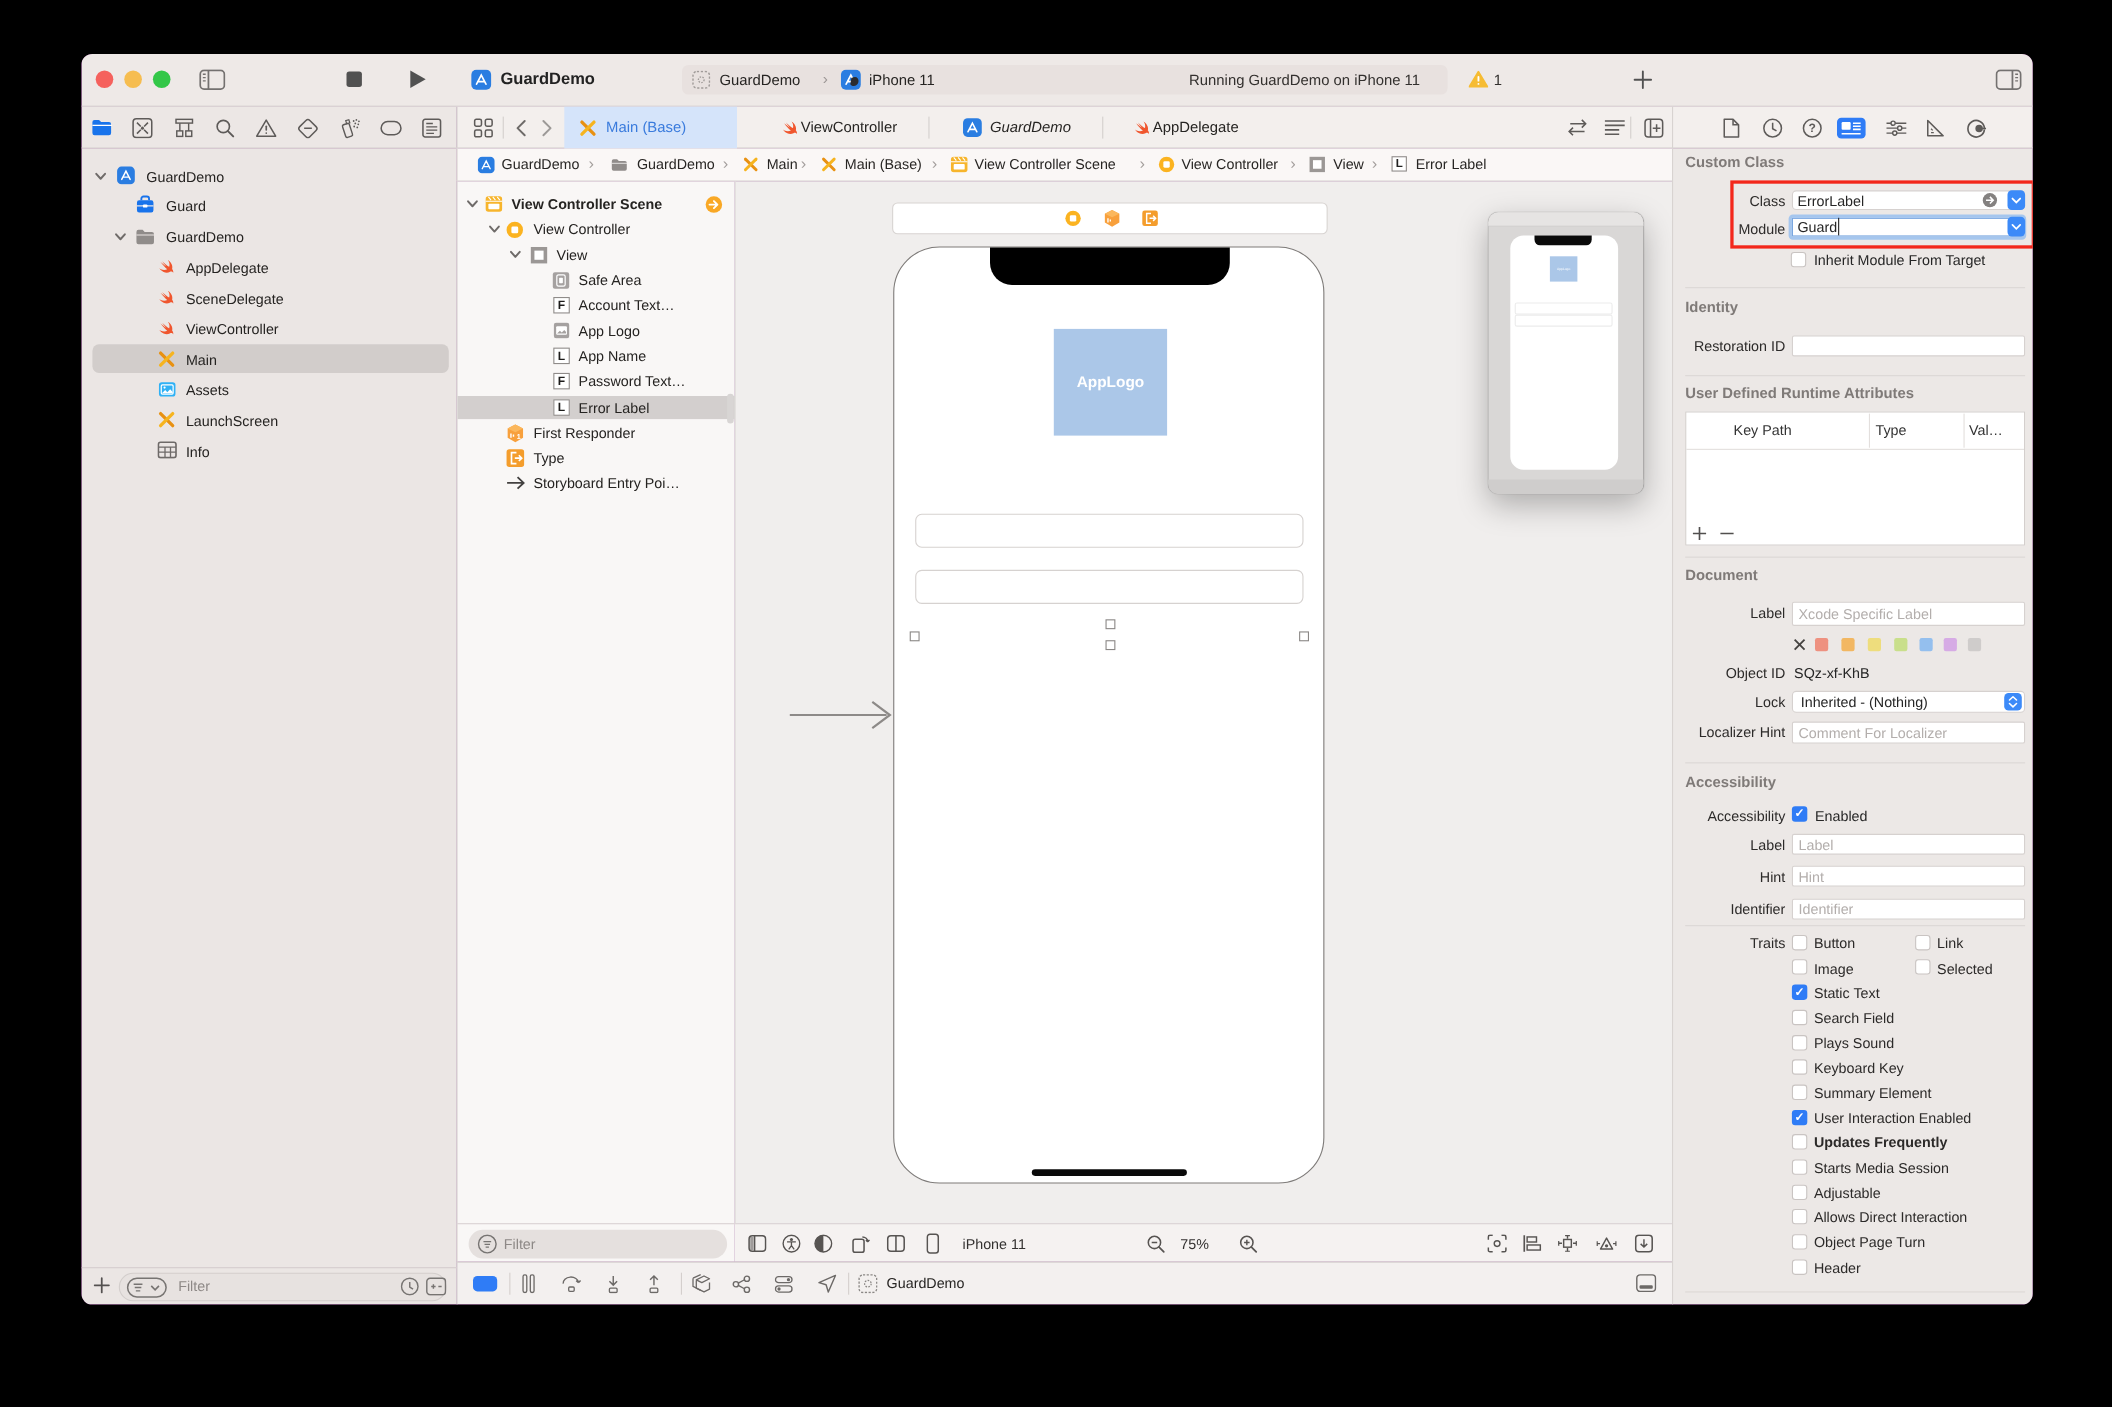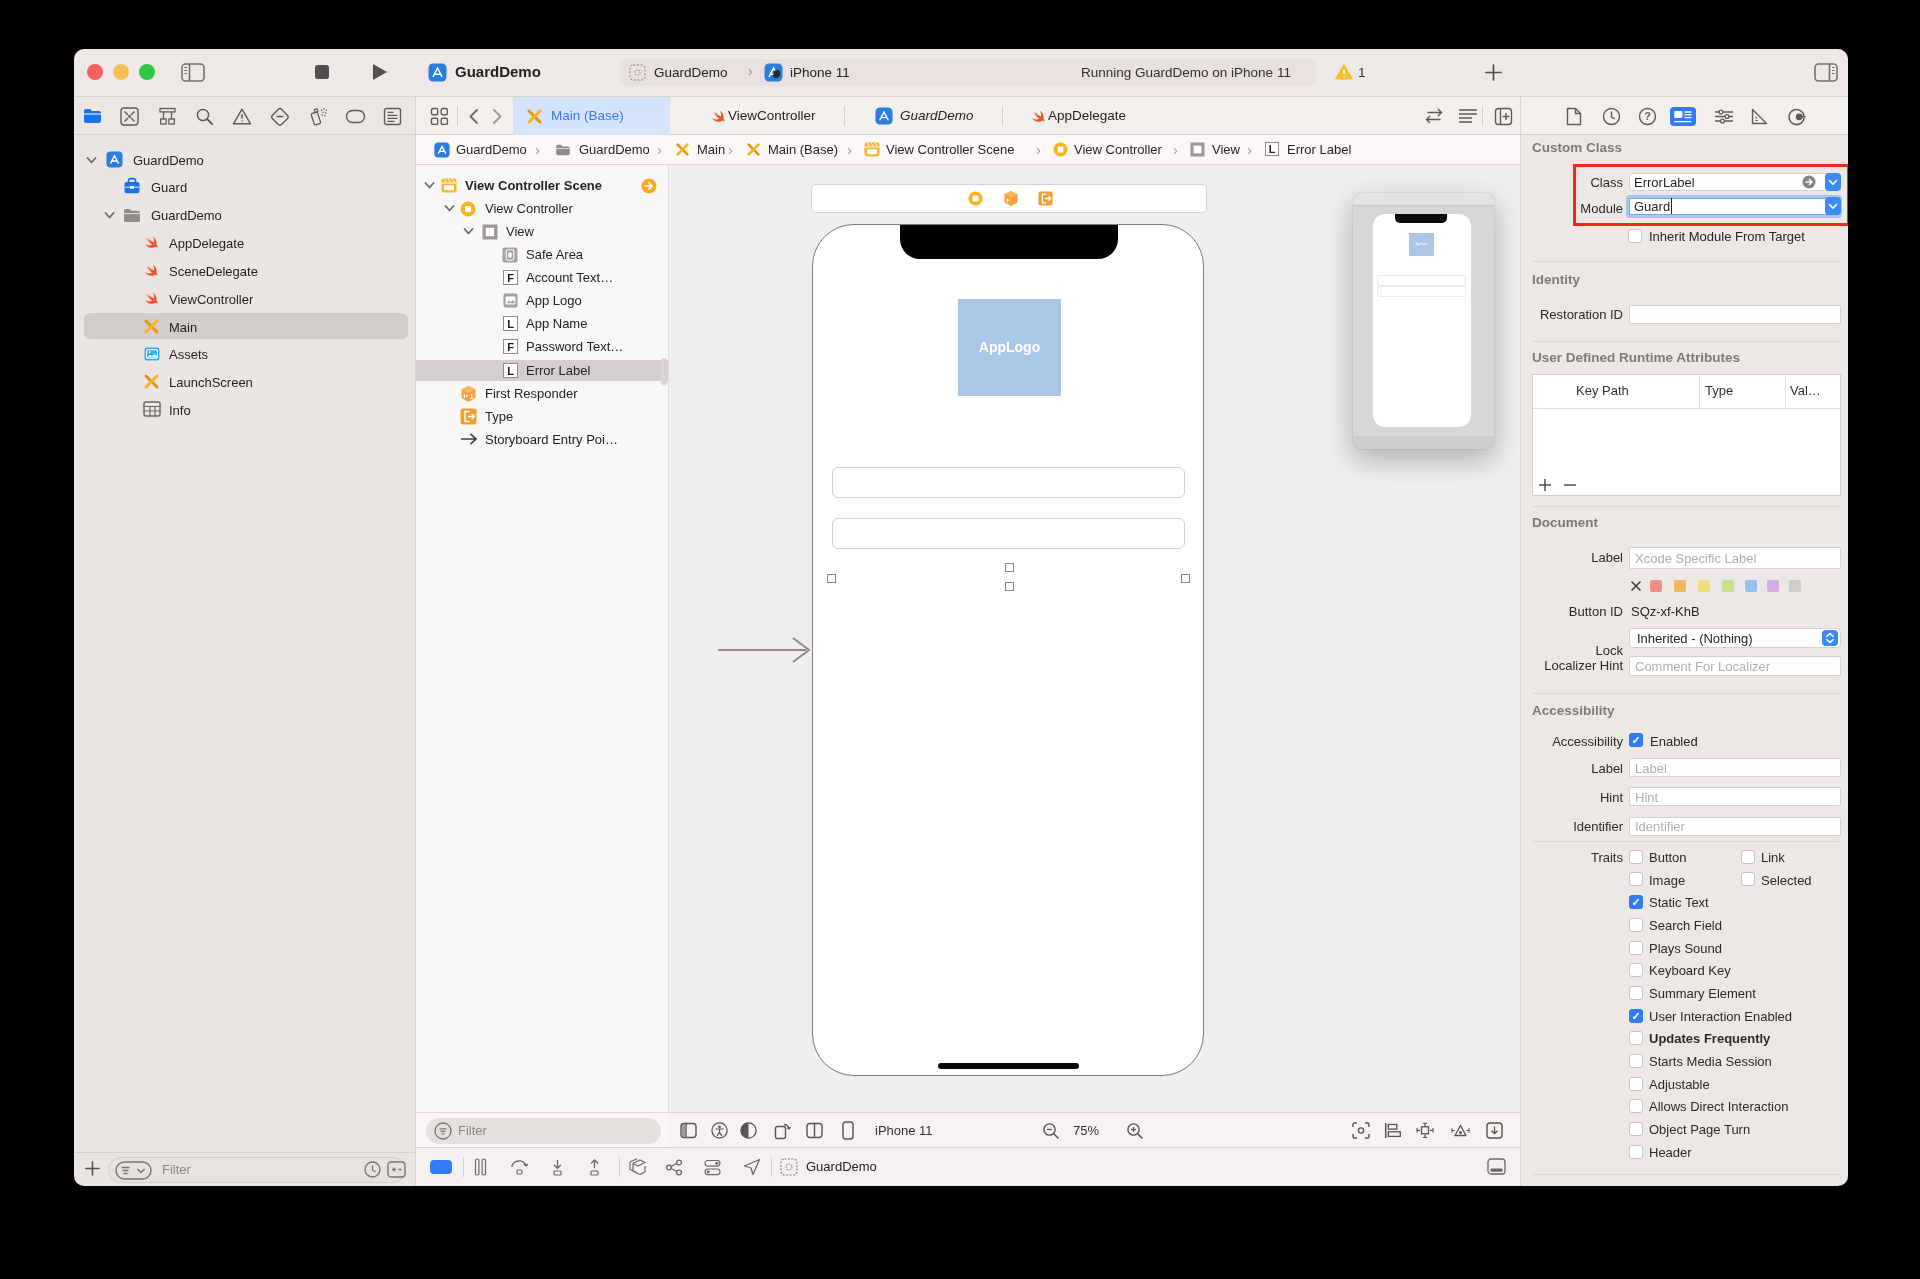--- a/index.html
+++ b/index.html
@@ -650,23 +650,23 @@
     <svg class="a" style="left:109px;top:445px;" width="12" height="12" viewBox="0 0 12 12">
         <path d="M1.5 1.5 L10.5 10.5 M10.5 1.5 L1.5 10.5" stroke="#454341" stroke-width="1.7"></path>
       </svg>
     <div class="a sw" style="left:129px;background:#ee9180;"></div>
     <div class="a sw" style="left:153px;background:#f2b762;"></div>
     <div class="a sw" style="left:177px;background:#eedd7d;"></div>
     <div class="a sw" style="left:201px;background:#c9df8b;"></div>
     <div class="a sw" style="left:224px;background:#94bfee;"></div>
     <div class="a sw" style="left:246px;background:#d6abe5;"></div>
     <div class="a sw" style="left:268px;background:#cfcccb;"></div>
-    <div class="a rlabel" style="left:0;top:469px;width:102px;">Button ID</div>
+    <div class="a rlabel" style="left:0;top:469px;width:102px;">Object ID</div>
     <div class="a" style="left:110px;top:469px;font-size:13px;">SQz-xf-KhB</div>
-    <div class="a rlabel" style="left:0;top:496px;width:102px;margin-top:12px;">Lock</div>
+    <div class="a rlabel" style="left:0;top:496px;width:102px;">Lock</div>
     <div class="a" style="left:108px;top:493px;width:212px;height:20px;background:#fff;border:1px solid #d6d1cf;border-radius:4px;"></div>
     <div class="a" style="left:116px;top:496px;font-size:13px;">Inherited - (Nothing)</div>
     <div class="a" style="left:301px;top:495px;width:16px;height:16px;border-radius:4px;background:#3c8af8;"></div>
     <svg class="a" style="left:304px;top:497px;" width="10" height="12" viewBox="0 0 10 12">
       <path d="M1.8 4.4 L5 1.4 L8.2 4.4 M1.8 7.6 L5 10.6 L8.2 7.6" fill="none" stroke="#fff" stroke-width="1.4" stroke-linecap="round" stroke-linejoin="round"></path>
     </svg>
     <div class="a rlabel" style="left:0;top:523px;width:102px;">Localizer Hint</div>
     <div class="a field" style="left:108px;top:521px;width:212px;height:20px;border-radius:2px;"></div>
     <div class="a ph" style="left:114px;top:524px;">Comment For Localizer</div>
     <div class="a sep" style="left:11px;top:558px;width:309px;"></div>

